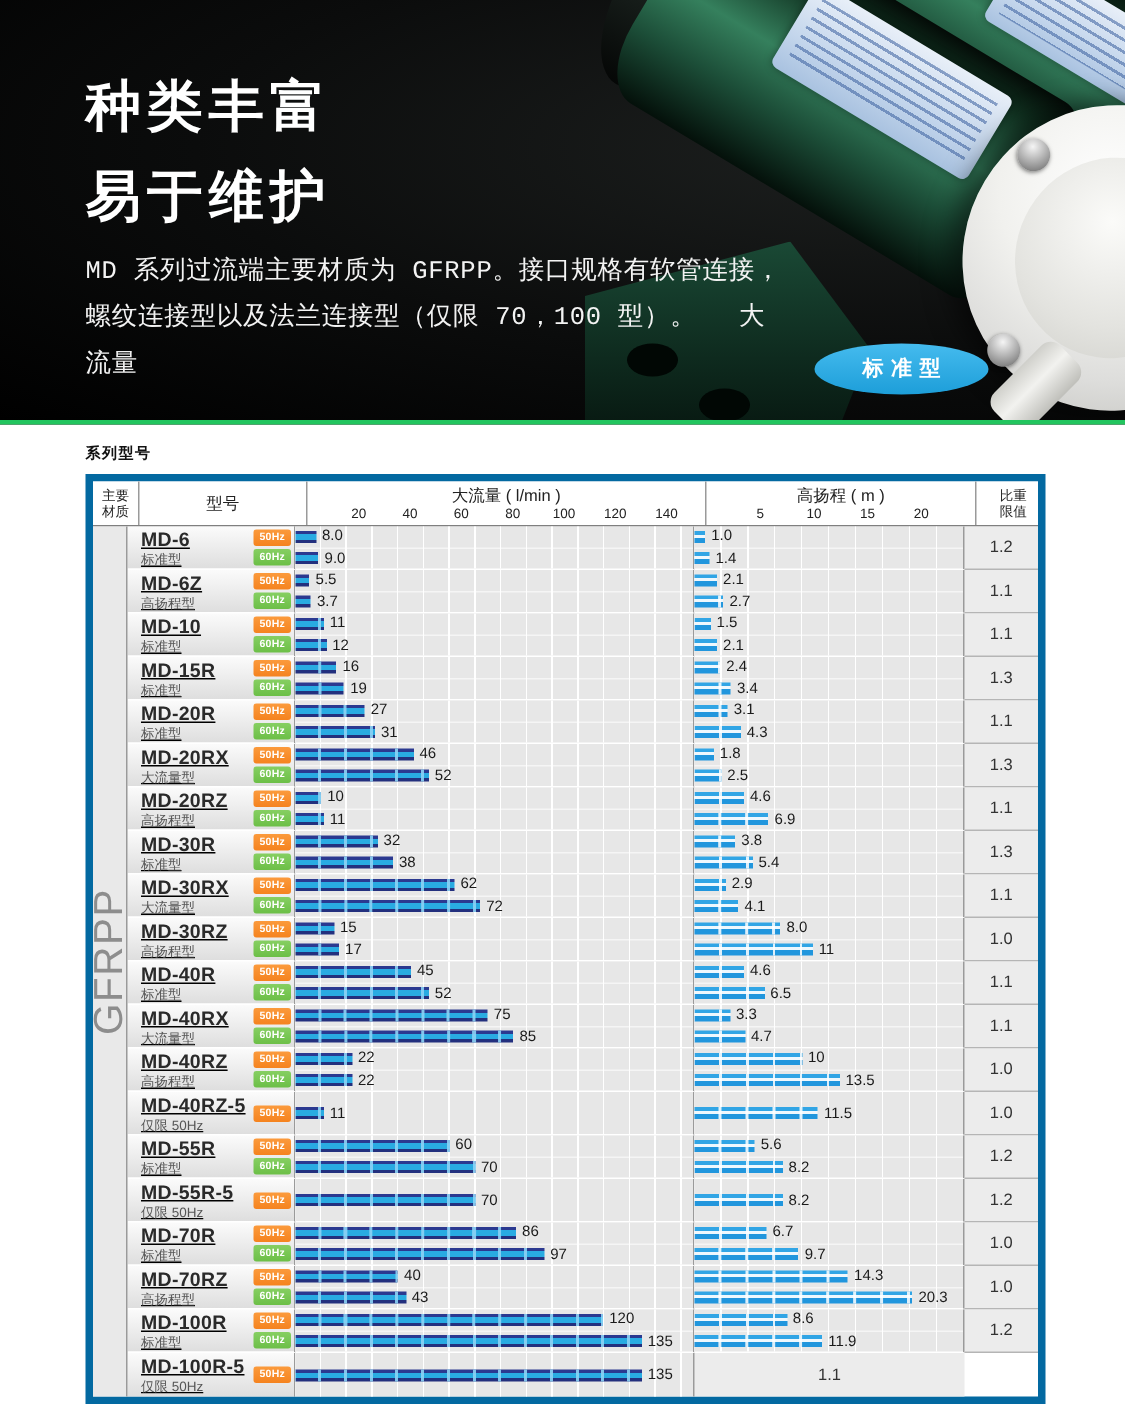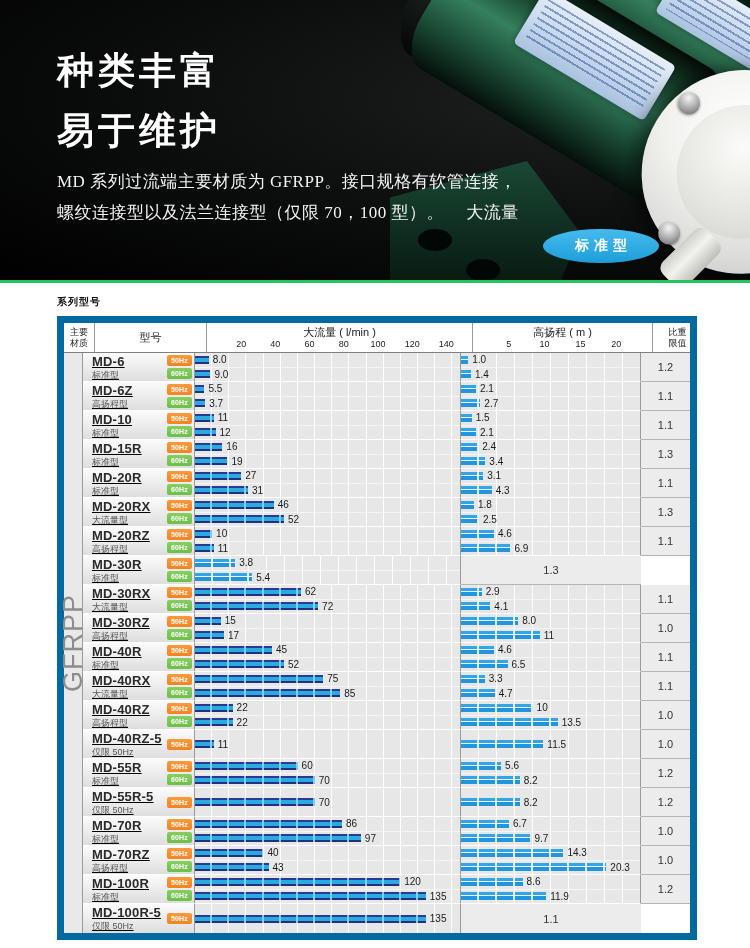--- a/index.html
+++ b/index.html
@@ -44,32 +44,32 @@
            background:linear-gradient(180deg,#1a4935 0%,#0e2a1e 60%,#071710 100%);
            clip-path:polygon(0 28%, 72% 0, 100% 55%, 88% 100%, 0 100%); }
   .bracket-hole { position:absolute; width:34px; height:22px; border-radius:50%; background:#01070４; background:#010704; }
 
   .hero-title { position:absolute; left:57px; color:#fff;
            font-family:"DejaVu Serif","Liberation Serif",serif;
            font-size:37px; font-weight:bold; letter-spacing:4px; }
   .hero-title.l1 { top:46px; }
   .hero-title.l2 { top:106px; }
   .hero-par { position:absolute; left:57px; top:166px; width:470px; color:#f3f3f3;
-           font-family:Liberation Serif, serif;
+           font-family:Liberation Mono, monospace;
            font-size:17px; line-height:31px; letter-spacing:.5px; }
   .std-badge { position:absolute; left:543px; top:229px; width:116px; height:34px; border-radius:50%;
            background:linear-gradient(180deg,#45bbee 0%,#1d9ed9 100%);
            color:#fff; font-size:14px; font-weight:bold; letter-spacing:5px;
            display:flex; align-items:center; justify-content:center; text-indent:5px; }
 
   
   .main { padding:12px 0 0 57px; }
   .sec-title { font-size:10px; font-weight:bold; color:#111; letter-spacing:1px; margin-bottom:7px; }
 
-  .spec-table { width:640px; border:7px solid #0369a1; background:#fff; }
+  .spec-table { width:640px; border:5px solid #0369a1; background:#fff; }
 
   .thead { display:grid; grid-template-columns:31px 112px 266px 180px 49px; height:30px;
            background:#fff; border-bottom:1px solid #7f7f7f; }
   .th { border-right:1px solid #9a9a9a; position:relative; color:#222;
         display:flex; flex-direction:column; align-items:center; justify-content:center; }
   .th:last-child { border-right:none; }
   .th-small { font-size:9px; line-height:11px; text-align:center; }
   .th-model { font-size:11px; }
   .th-chart { justify-content:flex-start; }
   .th-chart .axis-title { font-size:11px; margin-top:2px; }
@@ -442,20 +442,30 @@
     <div class="cell model-cell">
       <div class="model-text">
         <div class="model-name">MD-30R</div>
         <div class="model-sub">标准型</div>
       </div>
       <div class="badges">
                 <span class="hz-badge hz50">50Hz</span>
                 <span class="hz-badge hz60">60Hz</span>
               </div>
     </div>
+    <div class="cell chart-cell flow-cell">
+              <div class="bar-row">
+                <div class="bar flow-bar" style="width: 20.6452%;"></div>
+                <span class="bar-label">32</span>
+              </div>
+              <div class="bar-row">
+                <div class="bar flow-bar" style="width: 24.5161%;"></div>
+                <span class="bar-label">38</span>
+              </div>
+            </div>
     <div class="cell chart-cell head-cell">
               <div class="bar-row">
                 <div class="bar head-bar" style="width: 15.2%;"></div>
                 <span class="bar-label">3.8</span>
               </div>
               <div class="bar-row">
                 <div class="bar head-bar" style="width: 21.6%;"></div>
                 <span class="bar-label">5.4</span>
               </div>
             </div>

